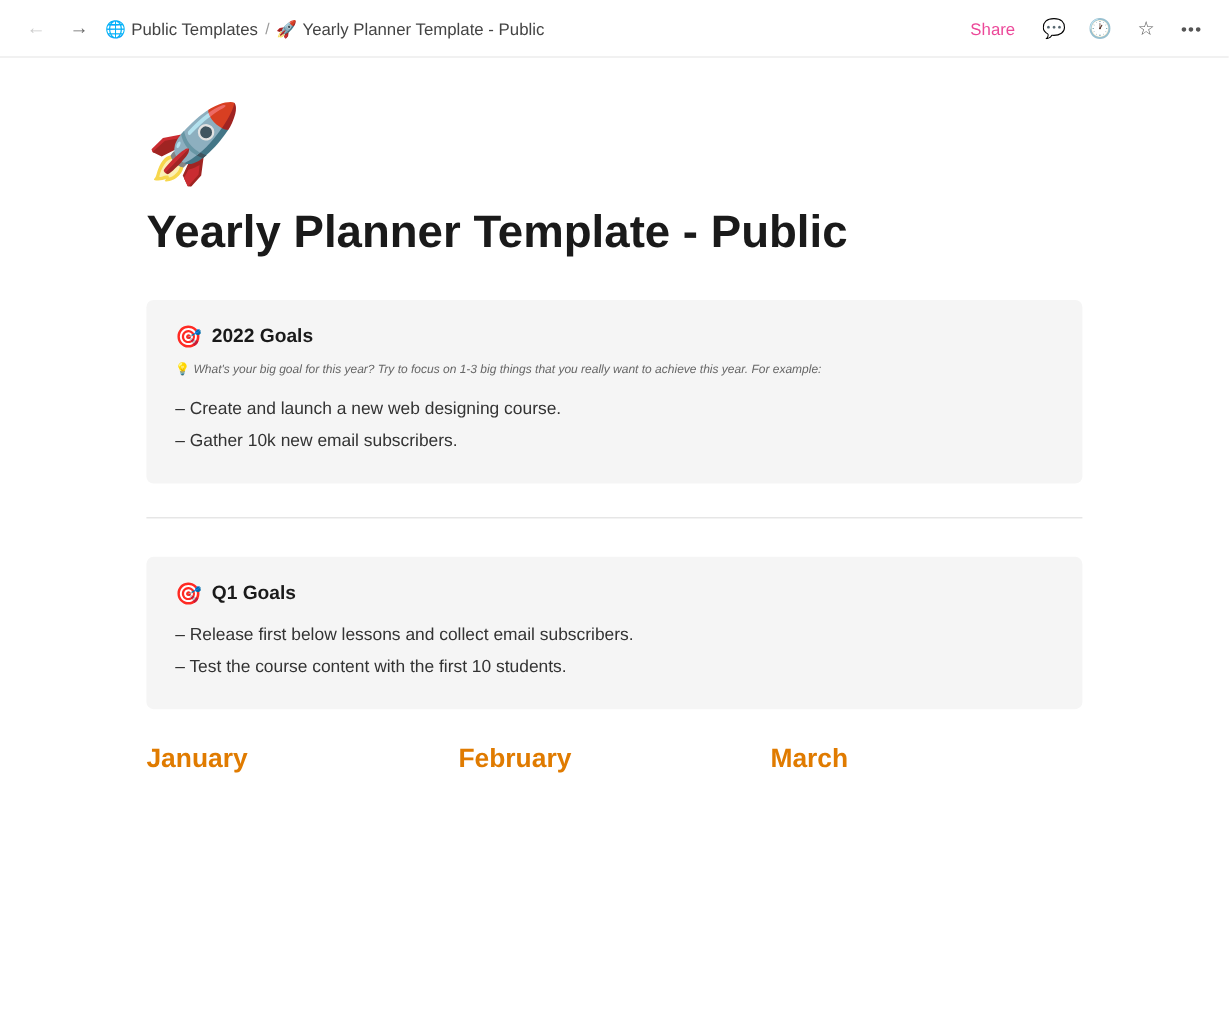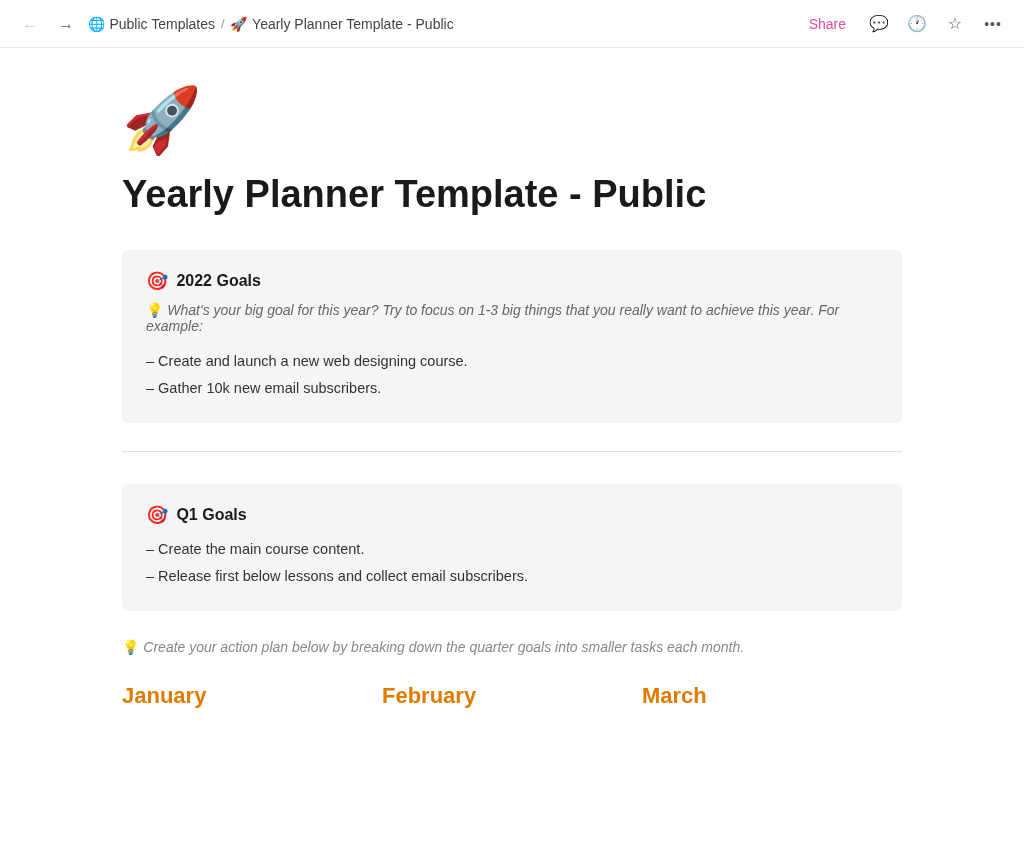--- a/index.html
+++ b/index.html
@@ -129,21 +129,21 @@
       margin-bottom: 10px;
     }
 
     .goal-icon {
       font-size: 18px;
     }
 
     .goal-hint {
       font-style: italic;
       color: #666;
-      font-size: 14px;
+      font-size: 10px;
       margin-bottom: 14px;
     }
 
     .goal-hint .bulb {
       font-style: normal;
     }
 
     .goal-list {
       list-style: none;
       font-size: 14.5px;
@@ -255,29 +255,25 @@
 
   <hr class="section-divider">
 
 
   <div class="goal-block">
     <div class="goal-block-header">
       <span class="goal-icon">🎯</span>
       <span>Q1 Goals</span>
     </div>
     <ul class="goal-list">
-      <li>– Create the main course content.</li>
       <li>– Release first below lessons and collect email subscribers.</li>
+      <li>– Test the course content with the first 10 students.</li>
     </ul>
   </div>
 
-  <p class="action-hint">
-    <span class="bulb">💡</span>
-    <span>Create your action plan below by breaking down the quarter goals into smaller tasks each month.</span>
-  </p>
 
   <div class="monthly-grid">
 
     <div class="month-column">
       <div class="month-name">January</div>
 
     </div>
 
     <div class="month-column">
       <div class="month-name">February</div>

